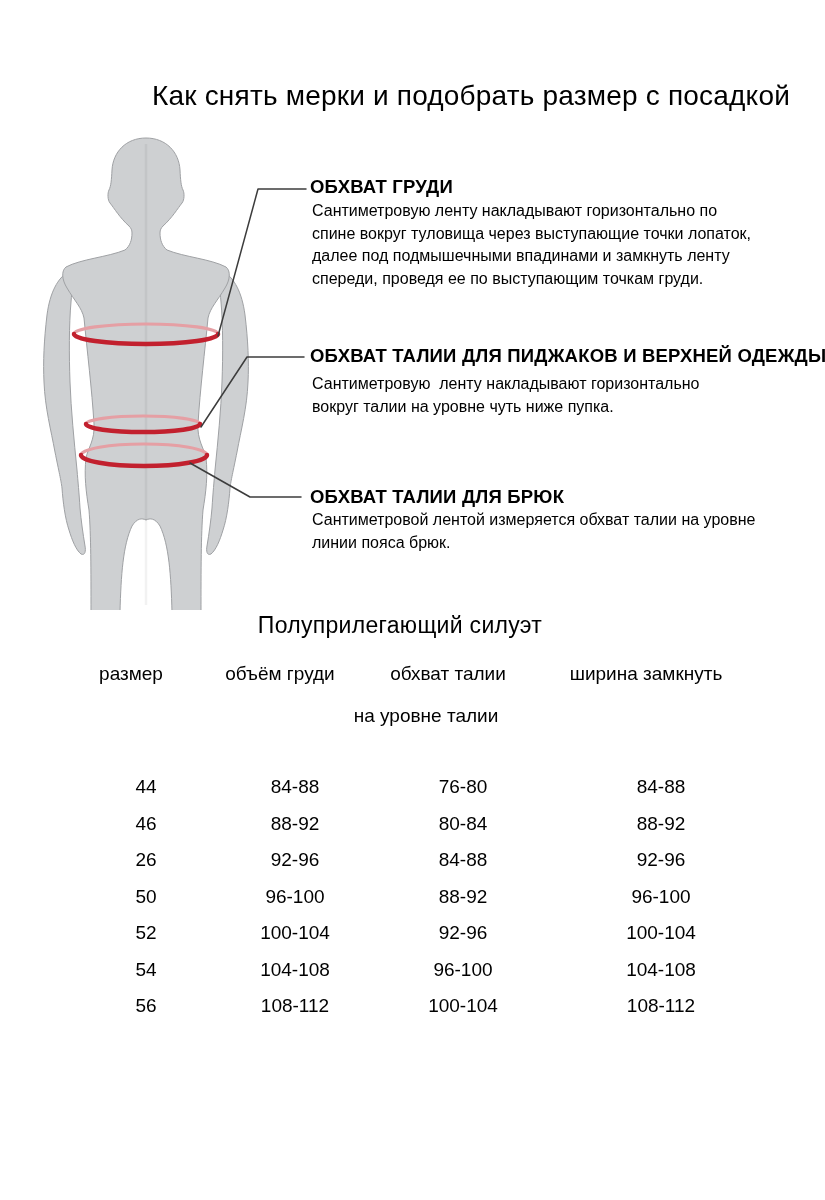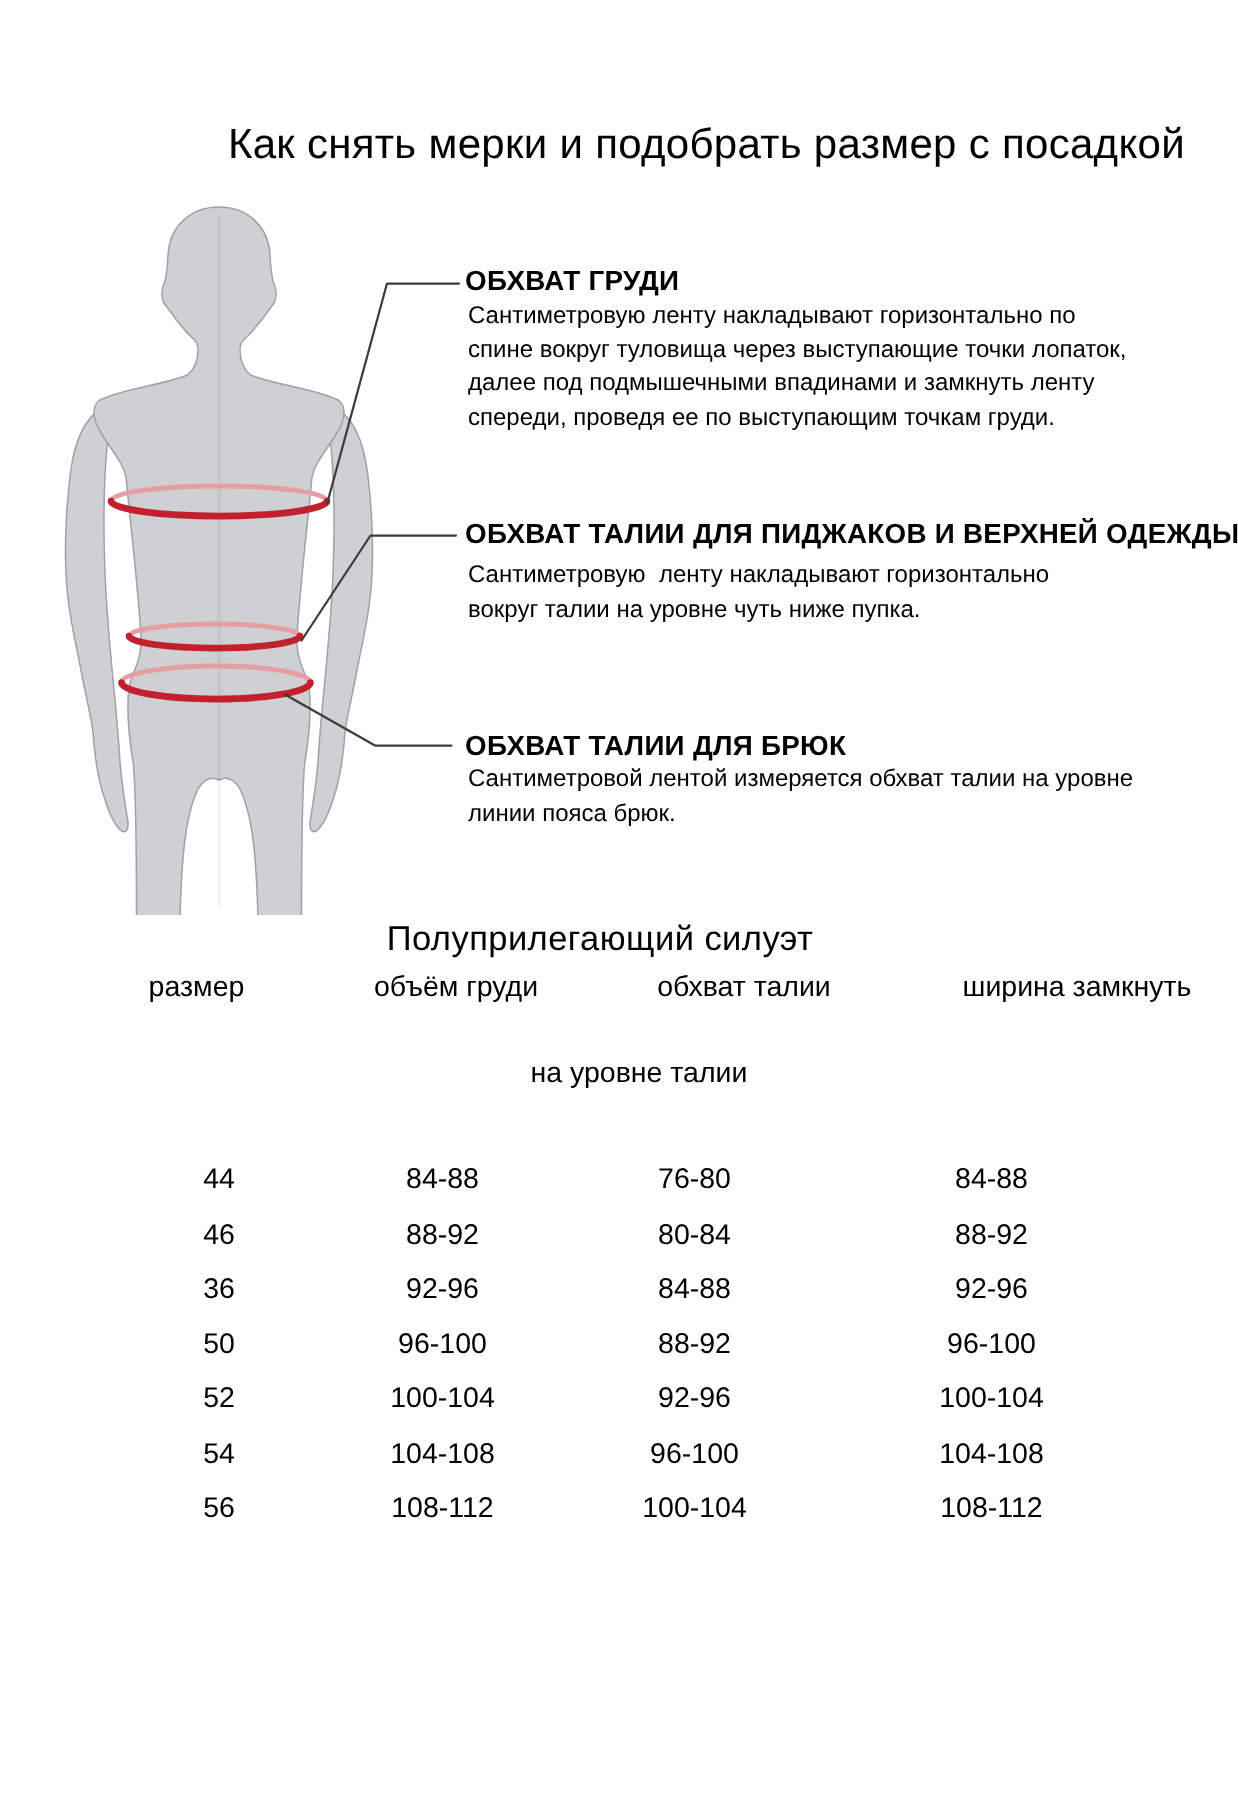--- a/index.html
+++ b/index.html
@@ -15,21 +15,21 @@
   .m-head{position:absolute;left:310px;font-size:18.5px;font-weight:700;white-space:nowrap;letter-spacing:0.2px;}
   .m-body{position:absolute;left:312px;font-size:16px;line-height:22.5px;white-space:pre-wrap;width:480px;}
   .h1{top:176px;} .p1{top:200px;}
   .h2{top:345px;} .p2{top:373px;}
   .h3{top:486px;} .p3{top:509px;}
   .table-title{
     position:absolute;top:612px;left:0;width:800px;text-align:center;
     font-size:23px;font-weight:400;letter-spacing:0.3px;
   }
   .trow{display:flex;margin-left:40px;}
-  .thead1{position:absolute;top:649px;left:0;right:0;line-height:20px;gap:24px;}
+  .thead1{position:absolute;top:664px;left:0;right:0;line-height:20px;}
   .thead2{position:absolute;top:706px;left:0;right:0;line-height:20px;}
   .tbody{position:absolute;top:737px;left:15px;right:0;margin-top:32px;}
   .tbody .trow{line-height:36.5px;}
   .cell{text-align:center;font-size:19px;}
   .c1{width:182px;} .c2{width:116px;} .c3{width:220px;text-align:center;} .c4{width:176px;}
 </style>
 </head>
 <body>
 
 <div>
@@ -111,21 +111,21 @@
           <div class="cell c3">76-80</div>
           <div class="cell c4">84-88</div>
         </div>
         <div class="trow">
           <div class="cell c1">46</div>
           <div class="cell c2">88-92</div>
           <div class="cell c3">80-84</div>
           <div class="cell c4">88-92</div>
         </div>
         <div class="trow">
-          <div class="cell c1">36</div>
+          <div class="cell c1">26</div>
           <div class="cell c2">92-96</div>
           <div class="cell c3">84-88</div>
           <div class="cell c4">92-96</div>
         </div>
         <div class="trow">
           <div class="cell c1">50</div>
           <div class="cell c2">96-100</div>
           <div class="cell c3">88-92</div>
           <div class="cell c4">96-100</div>
         </div>

